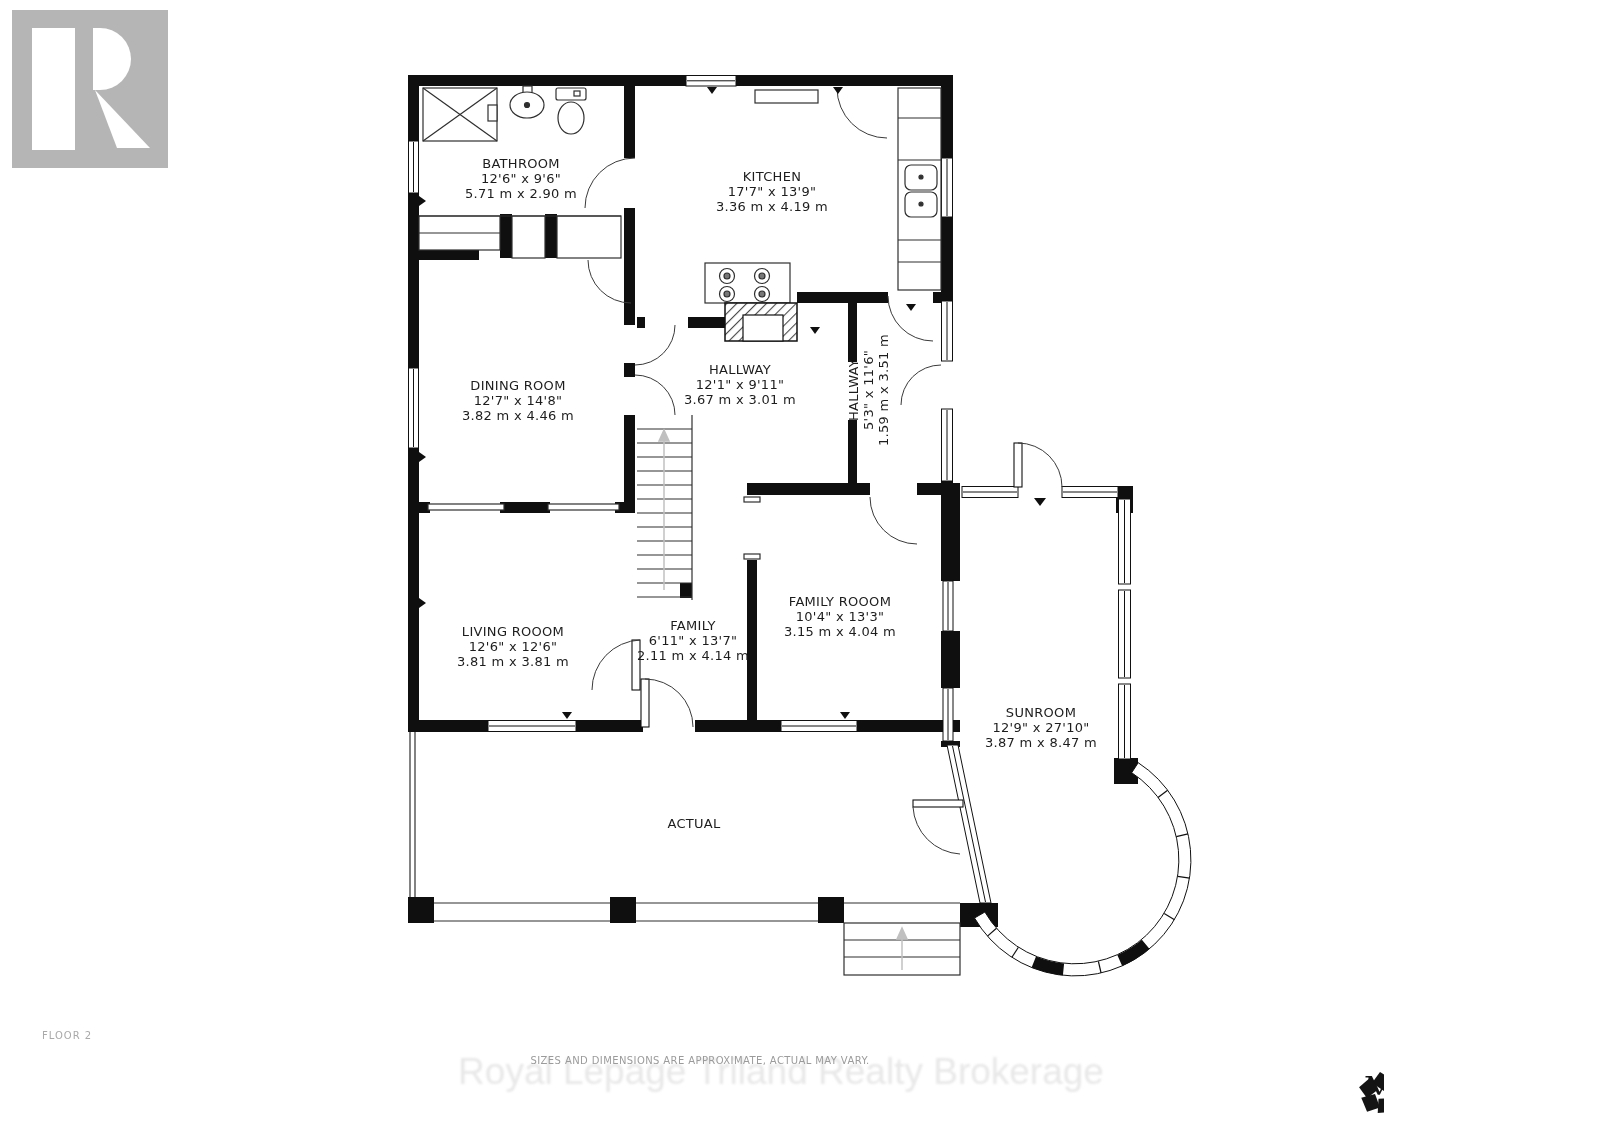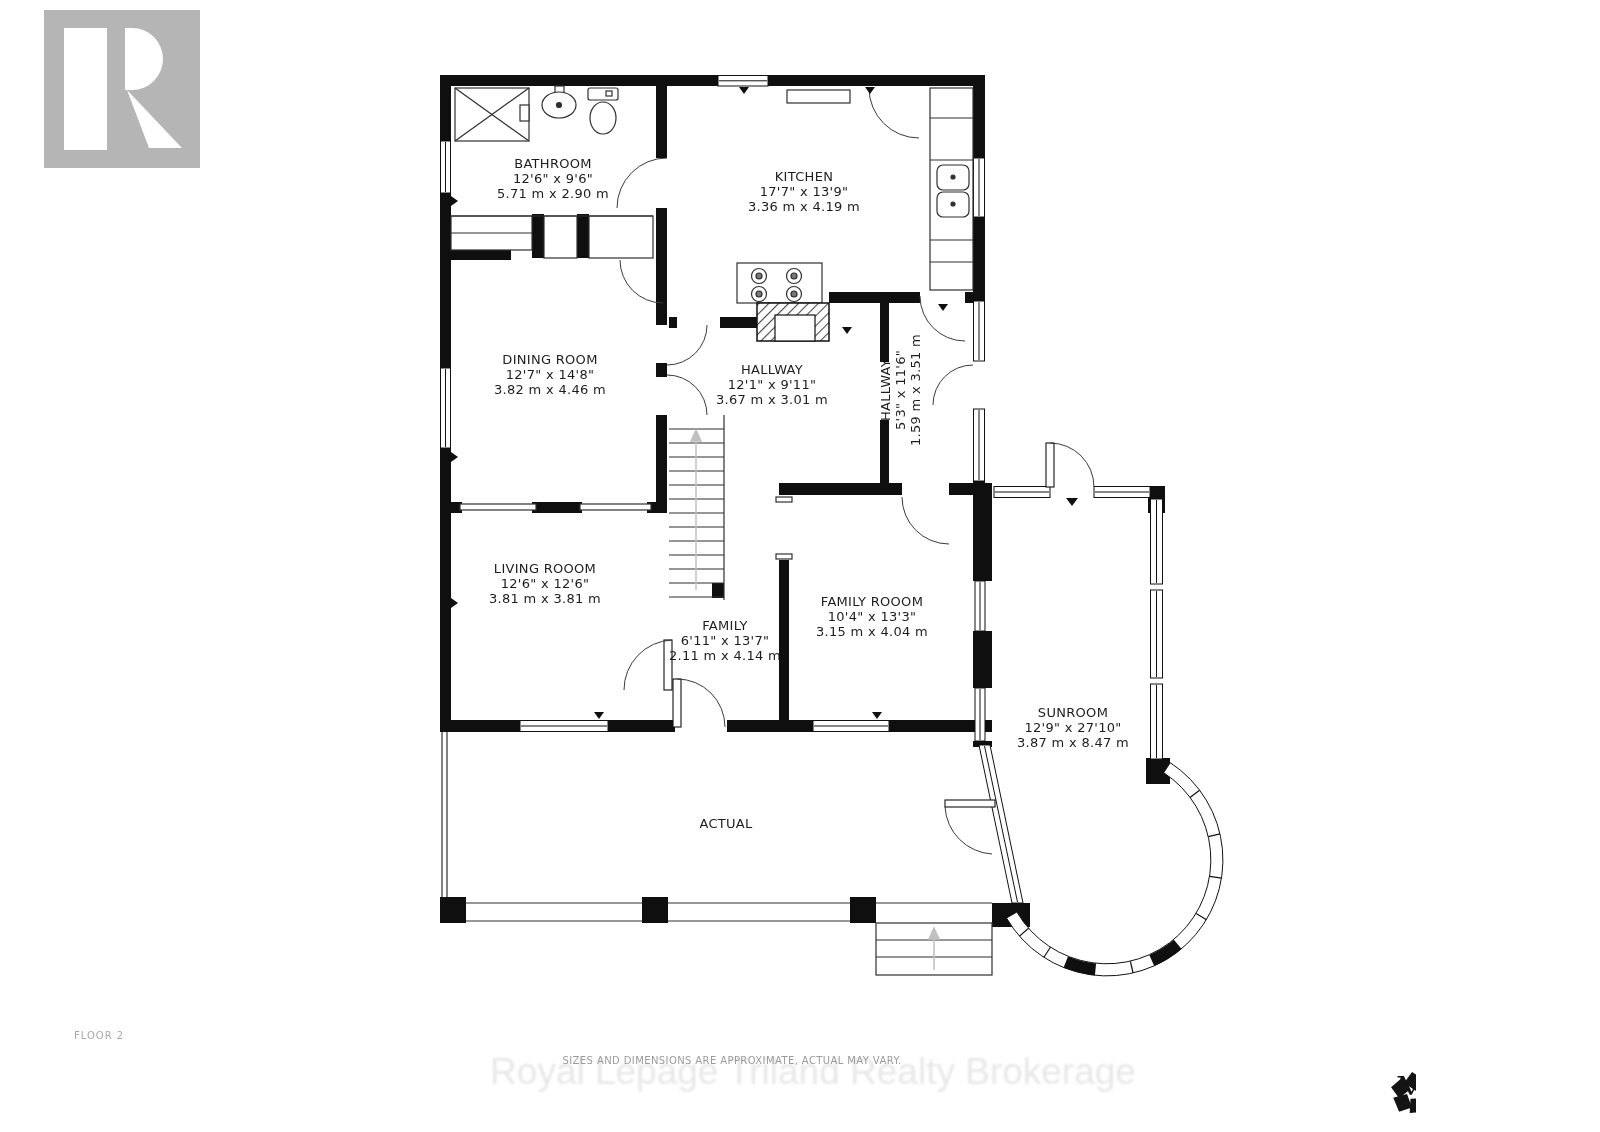--- a/index.html
+++ b/index.html
@@ -1,17 +1,17 @@
 <!DOCTYPE html>
 <html><head>
 <meta charset="utf-8">
 <style>
   html,body{margin:0;padding:0;background:#ffffff;}
   .stage{position:relative;width:1384px;height:1132px;background:#fff;overflow:hidden;
-         font-family:"DejaVu Sans",sans-serif;margin-left:32px;}
+         font-family:"DejaVu Sans",sans-serif;}
   svg{position:absolute;left:0;top:0;}
   .room-label{position:absolute;transform:translate(-50%,-50%);text-align:center;
     font:13px/15px "DejaVu Sans",sans-serif;color:#1d1d1d;letter-spacing:.3px;white-space:nowrap;}
   .room-label.rot{transform:translate(-50%,-50%) rotate(-90deg);}
   .floor-label{position:absolute;left:42px;top:1030px;font:10px "DejaVu Sans",sans-serif;
     color:#a9a9a9;letter-spacing:1px;}
   .watermark{position:absolute;left:781px;top:1072px;transform:translate(-50%,-50%);
     font:400 37px "Liberation Sans",sans-serif;color:#e8e8e8;filter:blur(1.1px);white-space:nowrap;}
   .disclaimer{position:absolute;left:700px;top:1060px;transform:translate(-50%,-50%);
     font:10px "DejaVu Sans",sans-serif;color:#9b9b9b;letter-spacing:.4px;white-space:nowrap;}
@@ -280,36 +280,36 @@
     <div class="room-label" style="left:521px;top:178px">
       <div>BATHROOM</div>
       <div>12'6" x 9'6"</div>
       <div>5.71 m x 2.90 m</div>
     </div>
     <div class="room-label" style="left:772px;top:191px">
       <div>KITCHEN</div>
       <div>17'7" x 13'9"</div>
       <div>3.36 m x 4.19 m</div>
     </div>
-    <div class="room-label" style="left:518px;top:374px">
+    <div class="room-label" style="left:518px;top:400px">
       <div>DINING ROOM</div>
       <div>12'7" x 14'8"</div>
       <div>3.82 m x 4.46 m</div>
     </div>
     <div class="room-label" style="left:740px;top:384px">
       <div>HALLWAY</div>
       <div>12'1" x 9'11"</div>
       <div>3.67 m x 3.01 m</div>
     </div>
     <div class="room-label rot" style="left:868px;top:390px">
       <div>HALLWAY</div>
       <div>5'3" x 11'6"</div>
       <div>1.59 m x 3.51 m</div>
     </div>
-    <div class="room-label" style="left:513px;top:583px">
+    <div class="room-label" style="left:513px;top:646px">
       <div>LIVING ROOOM</div>
       <div>12'6" x 12'6"</div>
       <div>3.81 m x 3.81 m</div>
     </div>
     <div class="room-label" style="left:693px;top:640px">
       <div>FAMILY</div>
       <div>6'11" x 13'7"</div>
       <div>2.11 m x 4.14 m</div>
     </div>
     <div class="room-label" style="left:840px;top:616px">

